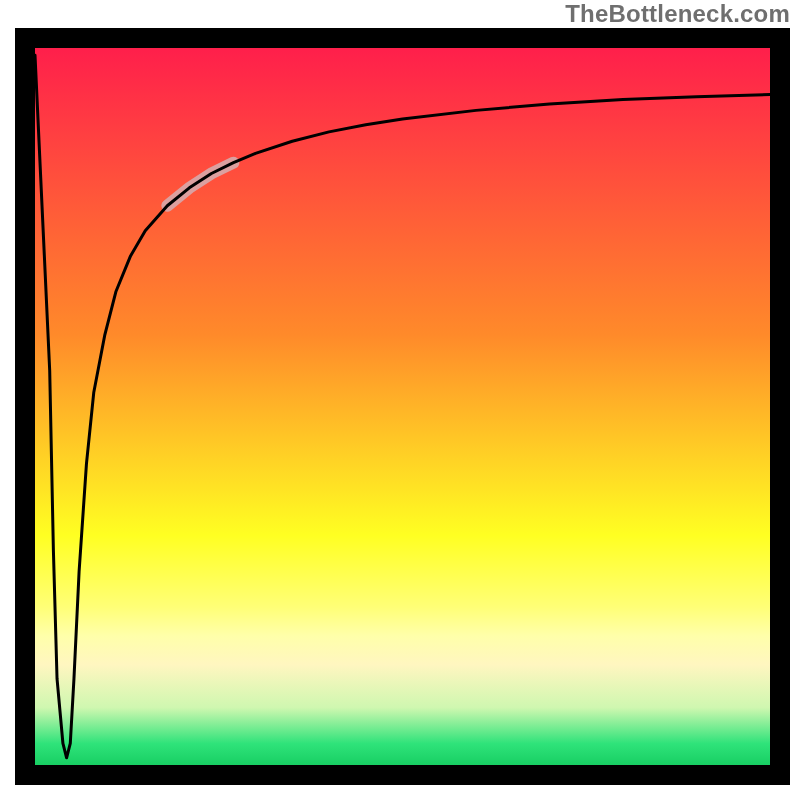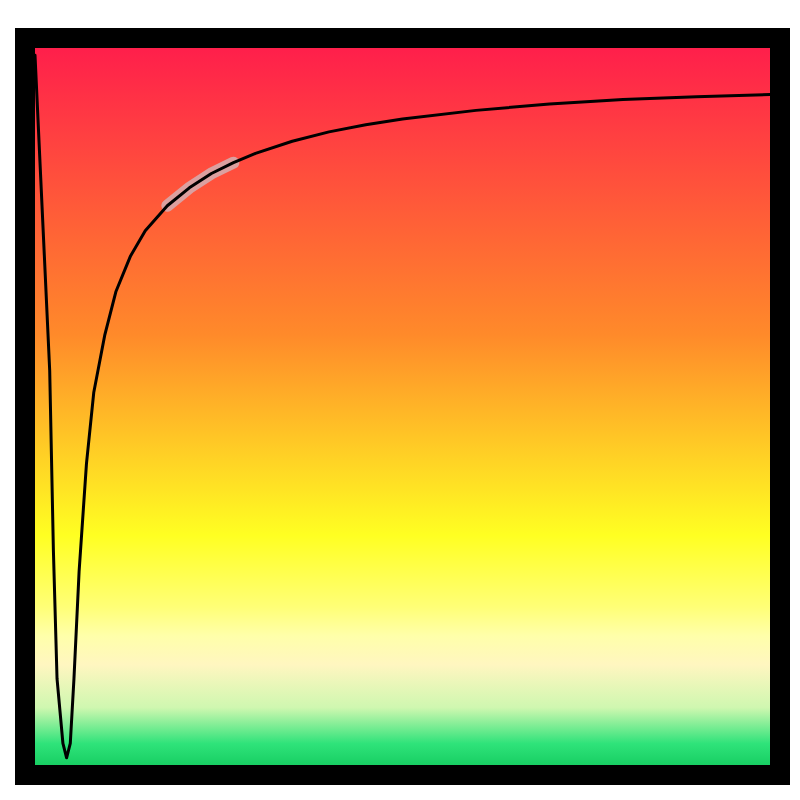--- a/index.html
+++ b/index.html
@@ -31,20 +31,21 @@
     top: 0;
     left: 0;
     width: 800px;
     height: 800px;
   }
 </style>
 </head>
 <body>
 
 <div class="wrap">
+  <div class="watermark">TheBottleneck.com</div>
   <svg class="chart" viewBox="0 0 800 800">
     <defs>
       <linearGradient id="bg-grad" x1="0" y1="0" x2="0" y2="1">
           <stop offset="0%" stop-color="#ff1f4b"></stop>
           <stop offset="40%" stop-color="#ff8a2a"></stop>
           <stop offset="68%" stop-color="#ffff22"></stop>
           <stop offset="78%" stop-color="#ffff77"></stop>
           <stop offset="82%" stop-color="#ffffaa"></stop>
           <stop offset="86%" stop-color="#fff6c0"></stop>
           <stop offset="92%" stop-color="#cff7b0"></stop>

